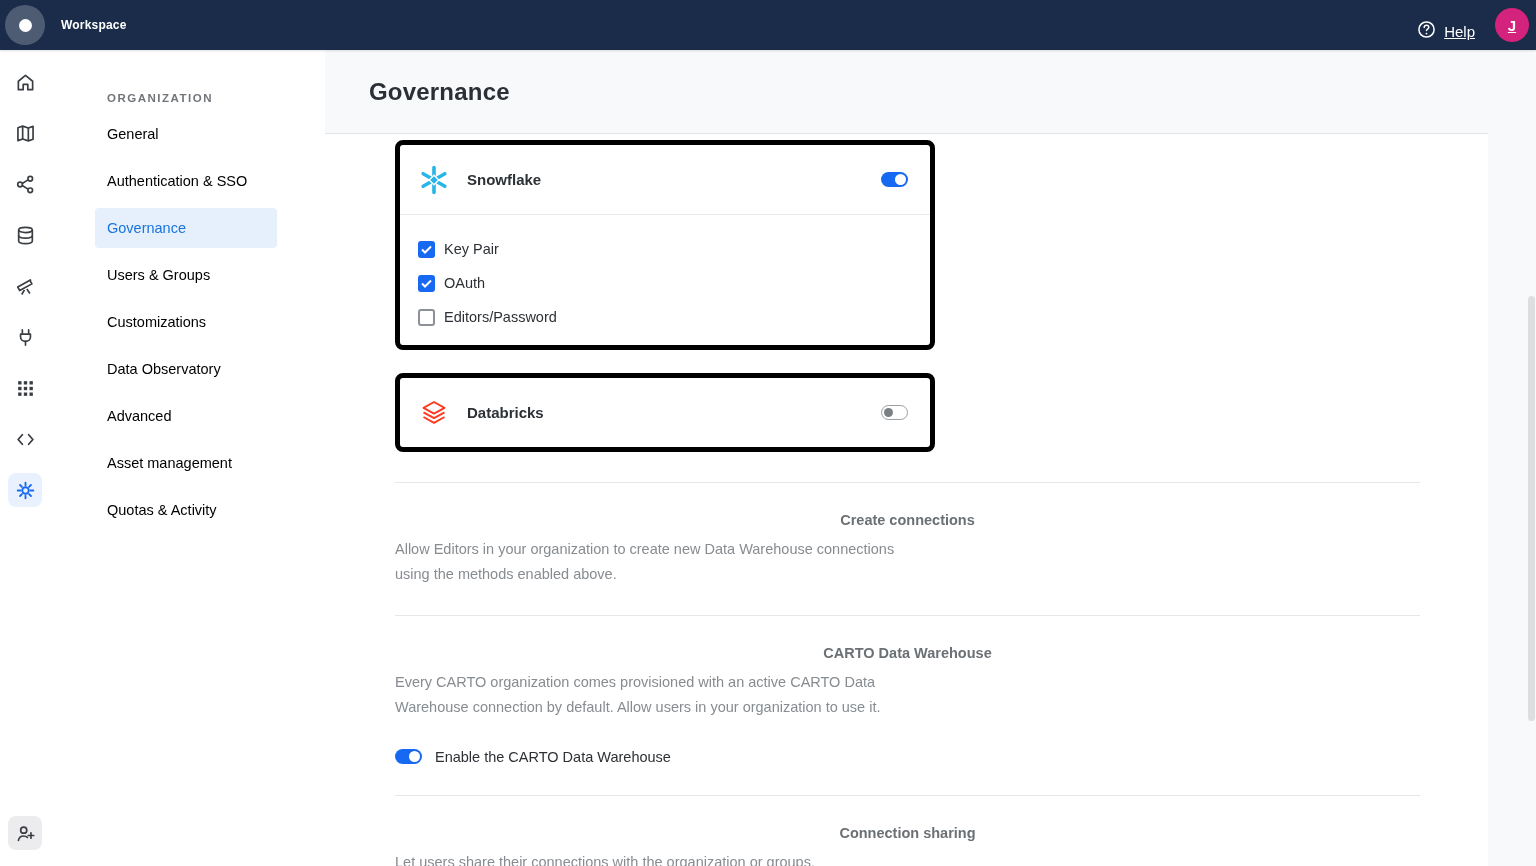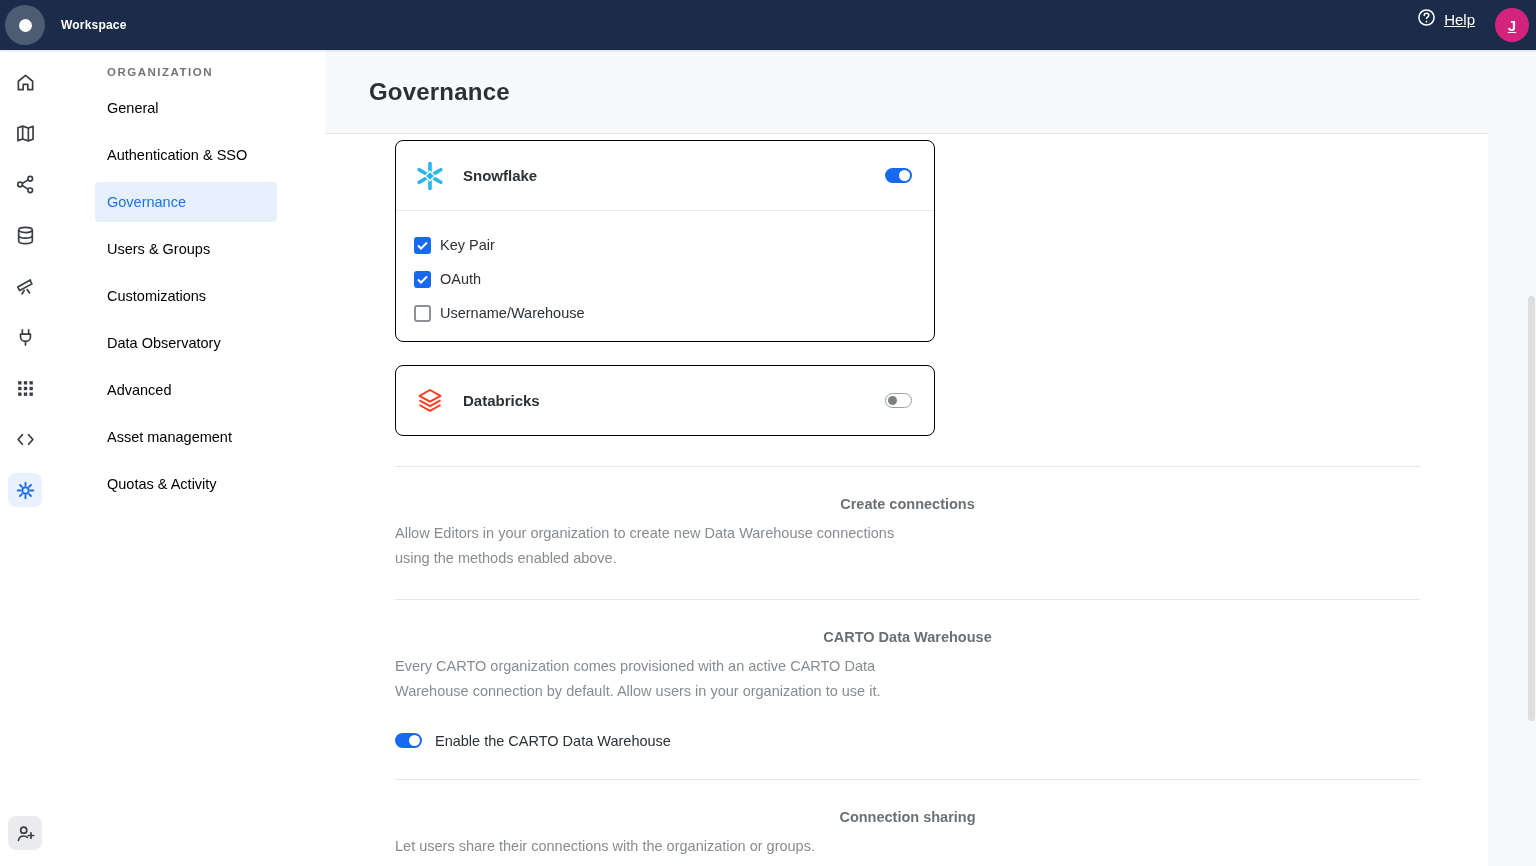--- a/index.html
+++ b/index.html
@@ -4,52 +4,52 @@
 <style>
   * { margin:0; padding:0; box-sizing:border-box; }
   html,body { width:1536px; height:866px; overflow:hidden; }
   body { font-family:"Liberation Sans", sans-serif; background:#ffffff; color:#2c3136; }
 
   
   .topbar { height:50px; background:#1a2c49; display:flex; align-items:center; color:#fff; padding-right:7px; position:relative; z-index:5; box-shadow:0 1px 2px rgba(0,0,0,.12); }
   .logo { width:40px; height:40px; border-radius:50%; background:#4e5c73; margin-left:5px; display:flex; align-items:center; justify-content:center; flex:none; }
   .logo-dot { width:13px; height:13px; background:#fff; border-radius:50%; }
   .topbar-title { margin-left:16px; font-size:12px; font-weight:700; letter-spacing:.2px; }
-  .topbar-right { margin-left:auto; display:flex; align-items:flex-start; gap:20px;text-decoration:underline; }
+  .topbar-right { margin-left:auto; display:flex; align-items:flex-end; gap:20px;text-decoration:underline; }
   .help-btn { display:flex; align-items:center; gap:8px; font-size:15px; cursor:pointer; }
   .avatar { width:34px; height:34px; border-radius:50%; background:#d4237d; display:flex; align-items:center; justify-content:center; font-size:15px; font-weight:700; cursor:pointer; }
 
   
   .app { display:flex; height:816px; }
 
   
   .rail { width:50px; background:#fff; display:flex; flex-direction:column; align-items:center; padding-top:15px; gap:17px; flex:none; }
   .rail-item { width:34px; height:34px; border-radius:8px; display:flex; align-items:center; justify-content:center; color:#3a3e43; cursor:pointer; }
   .rail-item.active { background:#e8f1fd; color:#1769f2; }
   .rail-item.gray-tile { background:#ececee; }
   .rail-bottom { margin-top:auto; margin-bottom:16px; }
   .rail-item svg { display:block; }
 
   
-  .sidebar { width:275px; background:#fff; padding:16px 0 0 45px; flex:none; }
+  .sidebar { width:275px; background:#fff; padding:42px 0 0 45px; flex:none; }
   .sidebar-section-label { font-size:11.5px; font-weight:700; color:#70757a; letter-spacing:1.5px; padding-left:12px; margin-bottom:10px; }
   .sidebar-item { width:182px; height:40px; display:flex; align-items:center; padding-left:12px; border-radius:4px; margin-bottom:7px; font-size:14.5px; color:#000000; cursor:pointer; }
   .sidebar-item.active { background:#e5f0fc; color:#1a73dc; }
 
   
   .main { flex:1; min-width:0; background:#f8f9fa; display:flex; flex-direction:column; }
   .page-header { height:83px; display:flex; align-items:center; padding-left:44px; flex:none; }
   .page-title { font-size:24px; font-weight:700; color:#2b3036; letter-spacing:.2px; }
   .content-row { flex:1; display:flex; min-height:0; }
   .scroll-area { flex:1; background:#fff; border-top:1px solid #e3e5e7; padding:6px 68px 0 70px; overflow:hidden; }
   .gutter { width:48px; flex:none; position:relative; }
   .scroll-thumb { position:absolute; left:40px; top:163px; width:7px; height:425px; border-radius:4px; background:#dedede; cursor:pointer; }
 
   
-  .wh-card { width:540px; background:#fff; border:1px solid #000000; border-radius:8px; }
+  .wh-card { width:540px; background:#fff; border:5px solid #000000; border-radius:8px; }
   .wh-card + .wh-card { margin-top:23px; }
   .wh-card-header { height:69px; display:flex; align-items:center; padding:0 22px 0 17px; }
   .wh-logo { width:34px; height:34px; flex:none; }
   .wh-name { margin-left:16px; font-size:15px; font-weight:700; color:#2c3136; }
   .wh-card-header .toggle { margin-left:auto; }
   .wh-options { border-top:1px solid #e8eaec; padding:24px 18px 18px; }
   .option-row { display:flex; align-items:center; height:20px; margin-bottom:14px; cursor:pointer; }
   .option-row:last-child { margin-bottom:0; }
   .checkbox { width:17px; height:17px; border-radius:3px; margin-right:9px; flex:none; display:flex; align-items:center; justify-content:center; }
   .checkbox.checked { background:#1769f2; }
@@ -241,21 +241,21 @@
             <div class="option-row">
               <span class="checkbox checked">
                   <svg width="11" height="9" viewBox="0 0 11 9" fill="none">
                     <path d="M1 4.5 4 7.5 10 1.5" stroke="#fff" stroke-width="2"></path>
                   </svg>
                 </span>
               <span class="option-label">OAuth</span>
             </div>
             <div class="option-row">
               <span class="checkbox unchecked"></span>
-              <span class="option-label">Username/Warehouse</span>
+              <span class="option-label">Editors/Password</span>
             </div>
           </div>
         </div>
 
         <div class="wh-card">
           <div class="wh-card-header">
             <span class="wh-logo">
               <svg width="34" height="34" viewBox="0 0 34 34" fill="none" stroke="#ff3a1e" stroke-width="1.9" stroke-linejoin="round">
                   <path d="M17 6 27.5 11.8 17 17.6 6.5 11.8Z"></path>
                   <path d="M6.5 16.4 17 22.2 27.5 16.4"></path>

